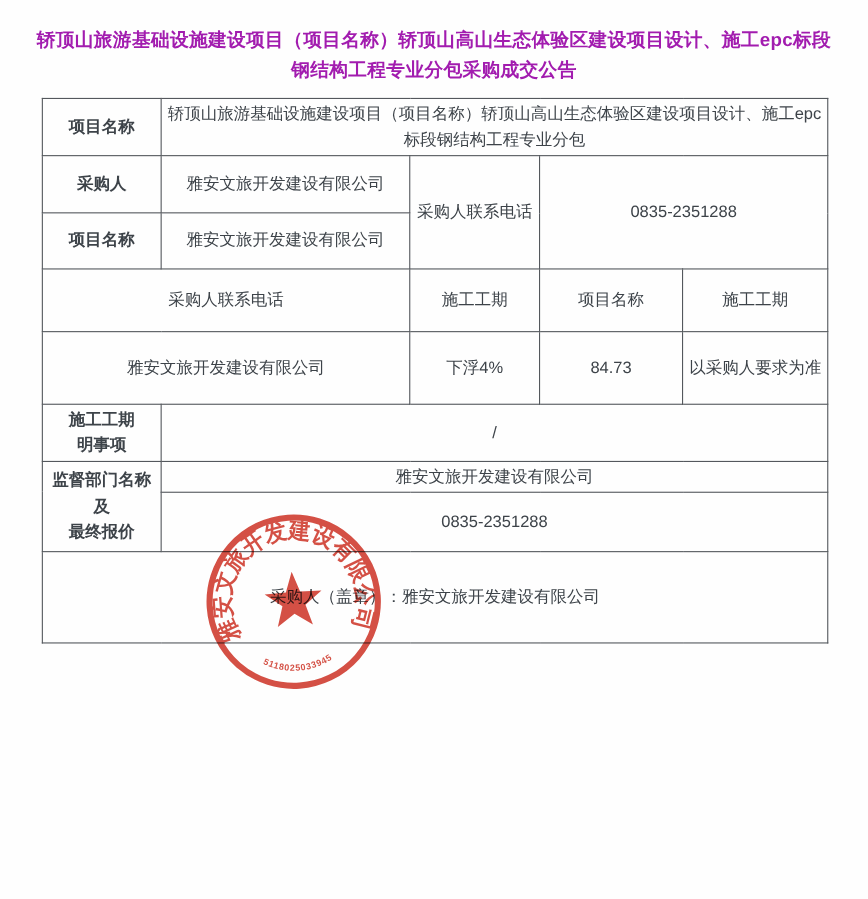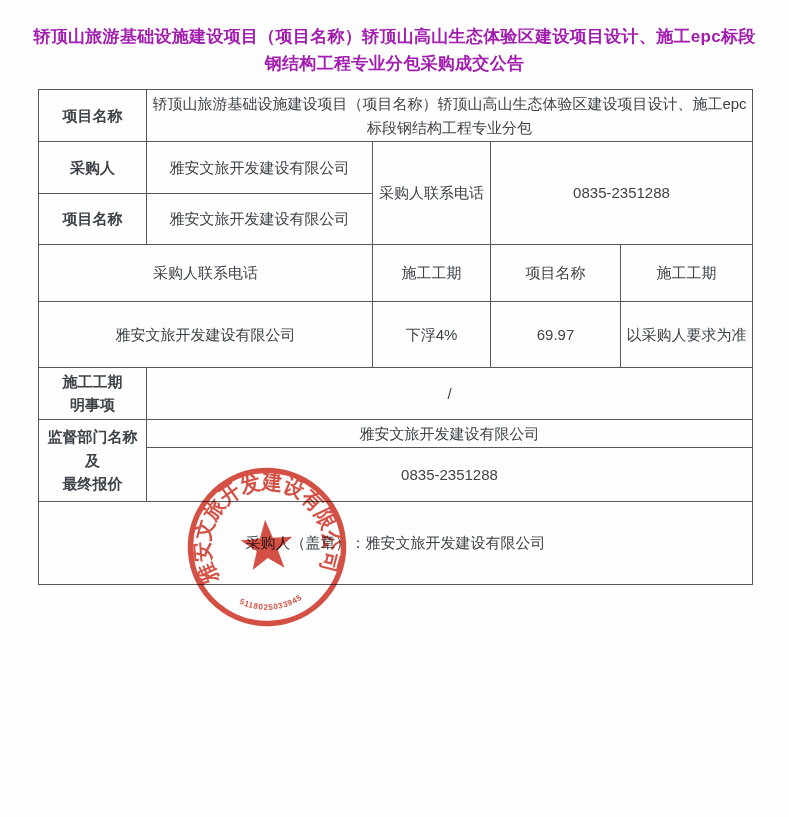--- a/index.html
+++ b/index.html
@@ -101,21 +101,21 @@
       </tr>
       <tr>
         <td colspan="2" style="height:52px">采购人联系电话</td>
         <td>施工工期</td>
         <td>项目名称</td>
         <td>施工工期</td>
       </tr>
       <tr>
         <td colspan="2" style="height:61px">雅安文旅开发建设有限公司</td>
         <td>下浮4%</td>
-        <td>69.97</td>
+        <td>84.73</td>
         <td>以采购人要求为准</td>
       </tr>
       <tr>
         <td class="lbl" style="height:44px">施工工期
 明事项</td>
         <td colspan="4">/</td>
       </tr>
       <tr>
         <td class="lbl" rowspan="2" style="height:55px">监督部门名称及
 最终报价</td>

